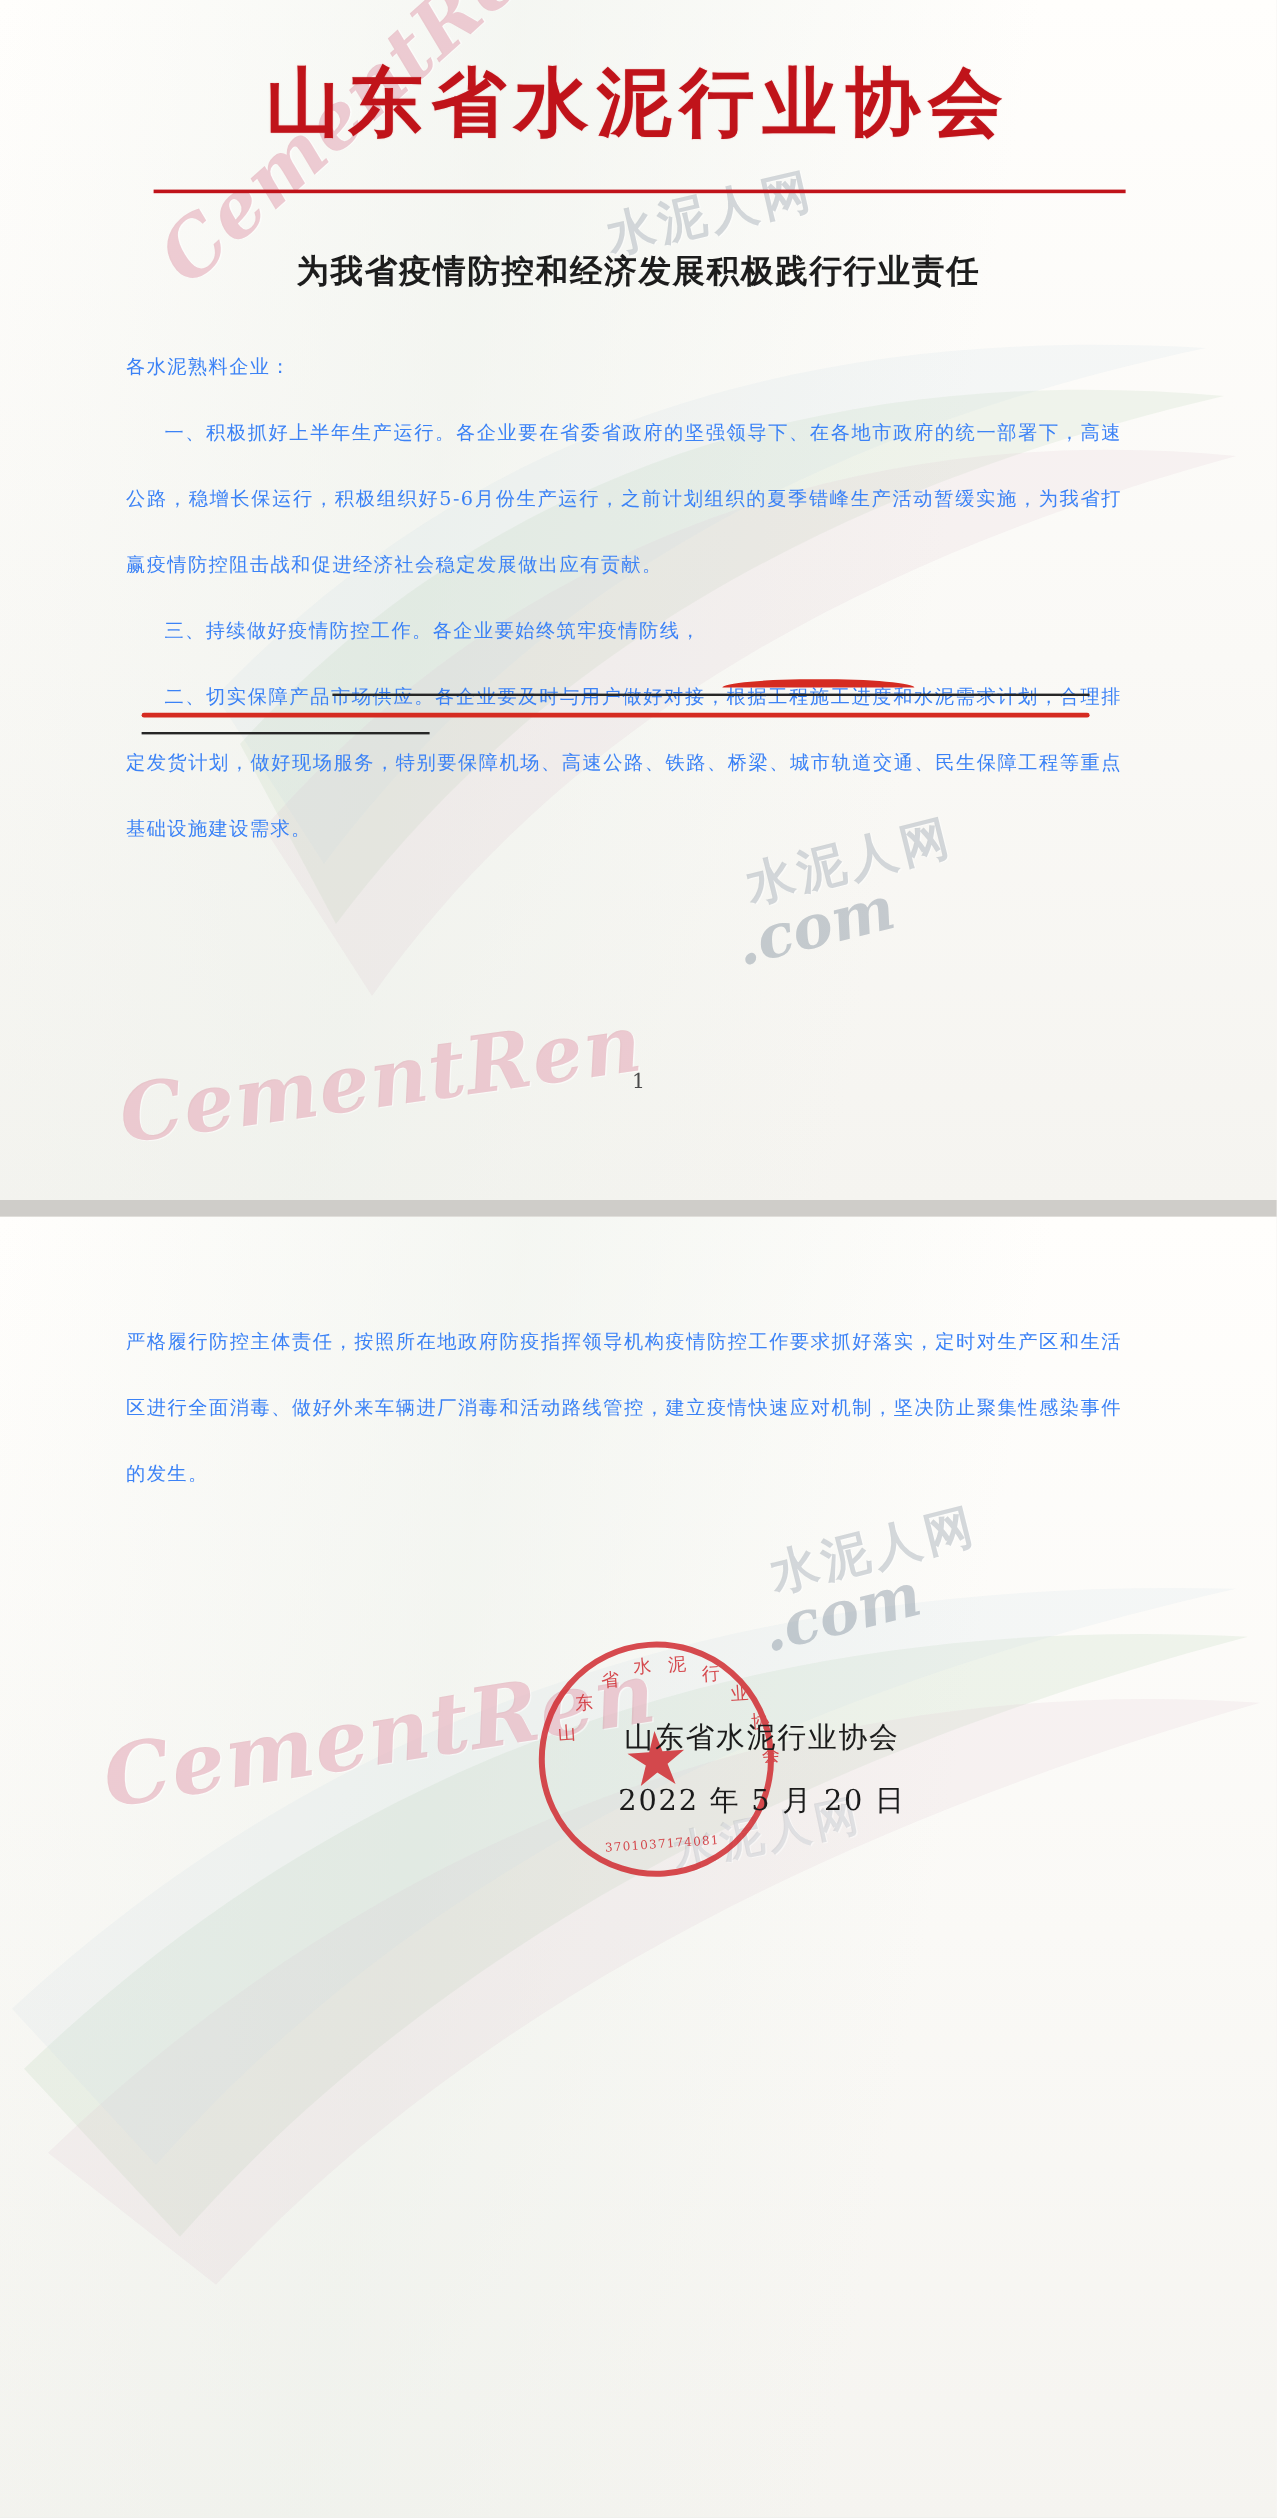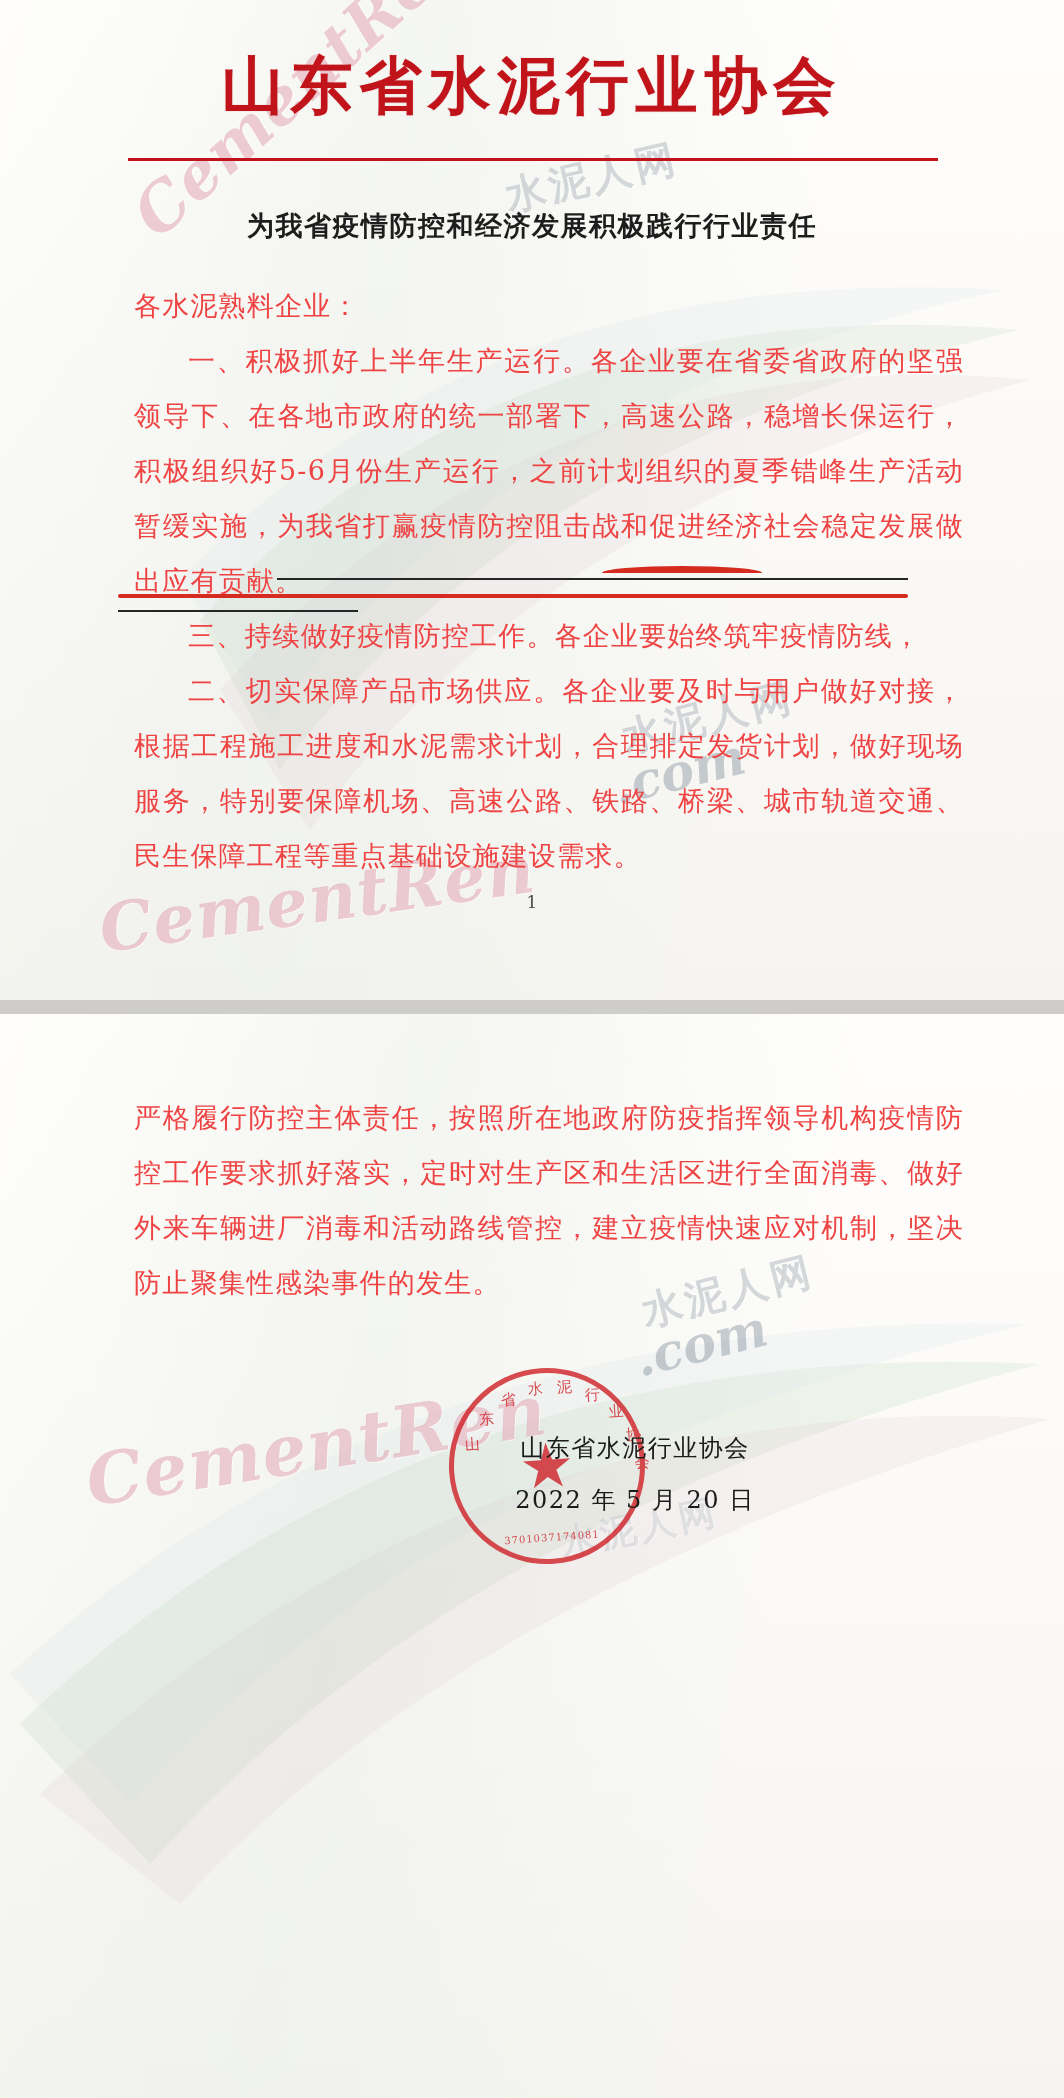--- a/index.html
+++ b/index.html
@@ -67,26 +67,26 @@
     text-align: center;
     font-size: 27px;
     font-weight: 700;
     letter-spacing: 1.5px;
     color: #1d1d1d;
   }
 
   
   .body {
     position: absolute;
-    left: 134px;
+    left: 105px;
     width: 830px;
-    font-size: 27px;
+    font-size: 16px;
     line-height: 55px;
     letter-spacing: 1.2px;
-    color: #ef4444;
+    color: #3b82f6;
     text-align: justify;
     text-justify: inter-ideograph;
   }
   #body1 { top: 278px; }
   #body2 { top: 1090px; }
   .body p { margin: 0; }
   .indent { text-indent: 2em; }
 
   .pagenum {
     position: absolute;

